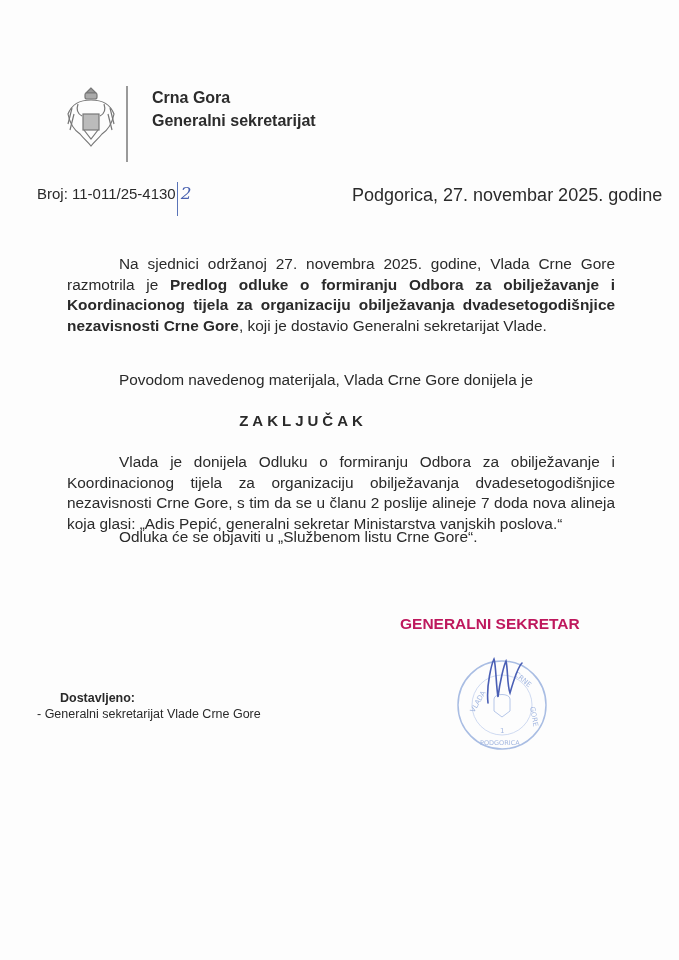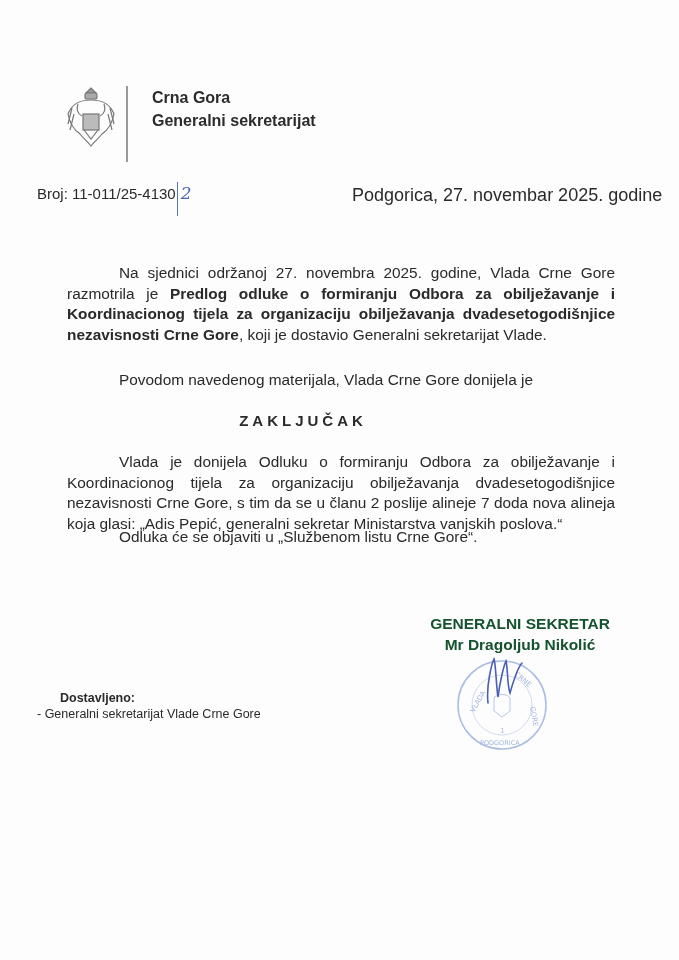--- a/index.html
+++ b/index.html
@@ -12,26 +12,26 @@
   .coat { position: absolute; left: 4px; top: 4px; width: 54px; height: 66px; }
   .vline { position: absolute; left: 66px; top: 6px; width: 2px; height: 76px; background: #9a9a9a; }
   .hdr-lines { position: absolute; left: 92px; top: 6px; font-size: 16px; font-weight: bold; line-height: 23px; color: #2c2c2c; }
   .hdr-lines div { white-space: nowrap; }
   .broj { left: 37px; top: 178px; font-size: 15px; white-space: nowrap; }
   .broj .bar { display: inline-block; width: 1px; height: 34px; background: #5a74b8; vertical-align: middle; margin-left: 1px; position: relative; top: 4px; }
   .broj .hand { color: #4a62b0; font-family: "DejaVu Serif", serif; font-style: italic; font-size: 17px; margin-left: 3px; }
   .place { left: 352px; top: 185px; font-size: 18px; white-space: nowrap; }
   .body-text { left: 67px; width: 548px; font-size: 15.4px; line-height: 20.5px; text-align: justify; }
   .body-text b { font-weight: bold; }
-  .p1 { top: 263px; text-indent: 52px; }
+  .p1 { top: 254px; text-indent: 52px; }
   .p2 { top: 370px; text-indent: 52px; }
   .title { left: 0; width: 606px; top: 412px; text-align: center; font-size: 15px; font-weight: bold; letter-spacing: 4px; }
   .p3 { top: 452px; text-indent: 52px; }
   .p4 { top: 527px; text-indent: 52px; }
-  .sig { left: 400px; top: 613px; width: 240px; text-align: center; font-weight: bold; font-size: 15.5px; line-height: 21px; color: #14532d; }
+  .sig { left: 400px; top: 613px; width: 240px; text-align: left; font-weight: bold; font-size: 15.5px; line-height: 21px; color: #be185d; }
   .stamp { left: 452px; top: 655px; width: 100px; height: 100px; }
   .dost { left: 37px; top: 690px; font-size: 12.5px; line-height: 16px; }
   .dost .lbl { font-weight: bold; padding-left: 23px; }
 </style>
 </head>
 <body>
 
 <div class="abs header">
   <svg class="coat" viewBox="0 0 54 66">
     <g fill="none" stroke="#777" stroke-width="1.2">
@@ -62,21 +62,20 @@
 <div class="abs body-text p2">Povodom navedenog materijala, Vlada Crne Gore donijela je</div>
 
 <div class="abs title">ZAKLJUČAK</div>
 
 <div class="abs body-text p3">Vlada je donijela Odluku o formiranju Odbora za obilježavanje i Koordinacionog tijela za organizaciju obilježavanja dvadesetogodišnjice nezavisnosti Crne Gore, s tim da se u članu 2 poslije alineje 7 doda nova alineja koja glasi: „Adis Pepić, generalni sekretar Ministarstva vanjskih poslova.“</div>
 
 <div class="abs body-text p4">Odluka će se objaviti u „Službenom listu Crne Gore“.</div>
 
 <div class="abs sig">
   <div>GENERALNI SEKRETAR</div>
-  <div>Mr Dragoljub Nikolić</div>
 </div>
 
 <svg class="abs stamp" viewBox="0 0 100 100">
   <circle cx="50" cy="50" r="44" fill="none" stroke="#a9bde3" stroke-width="1.5"></circle>
   <circle cx="50" cy="50" r="30" fill="none" stroke="#c3d1ee" stroke-width="0.8"></circle>
   <path d="M42 44 C42 38 58 38 58 44 L58 56 L50 62 L42 56 Z" fill="none" stroke="#b5c6e8" stroke-width="1"></path>
   <text x="22" y="58" font-size="7" fill="#a3b7e0" font-family="DejaVu Sans, sans-serif" transform="rotate(-60 22 58)">VLADA</text>
   <text x="62" y="20" font-size="7" fill="#a3b7e0" font-family="DejaVu Sans, sans-serif" transform="rotate(40 62 20)">CRNE</text>
   <text x="78" y="52" font-size="7" fill="#a3b7e0" font-family="DejaVu Sans, sans-serif" transform="rotate(80 78 52)">GORE</text>
   <text x="28" y="90" font-size="6.5" fill="#a3b7e0" font-family="DejaVu Sans, sans-serif">PODGORICA</text>

